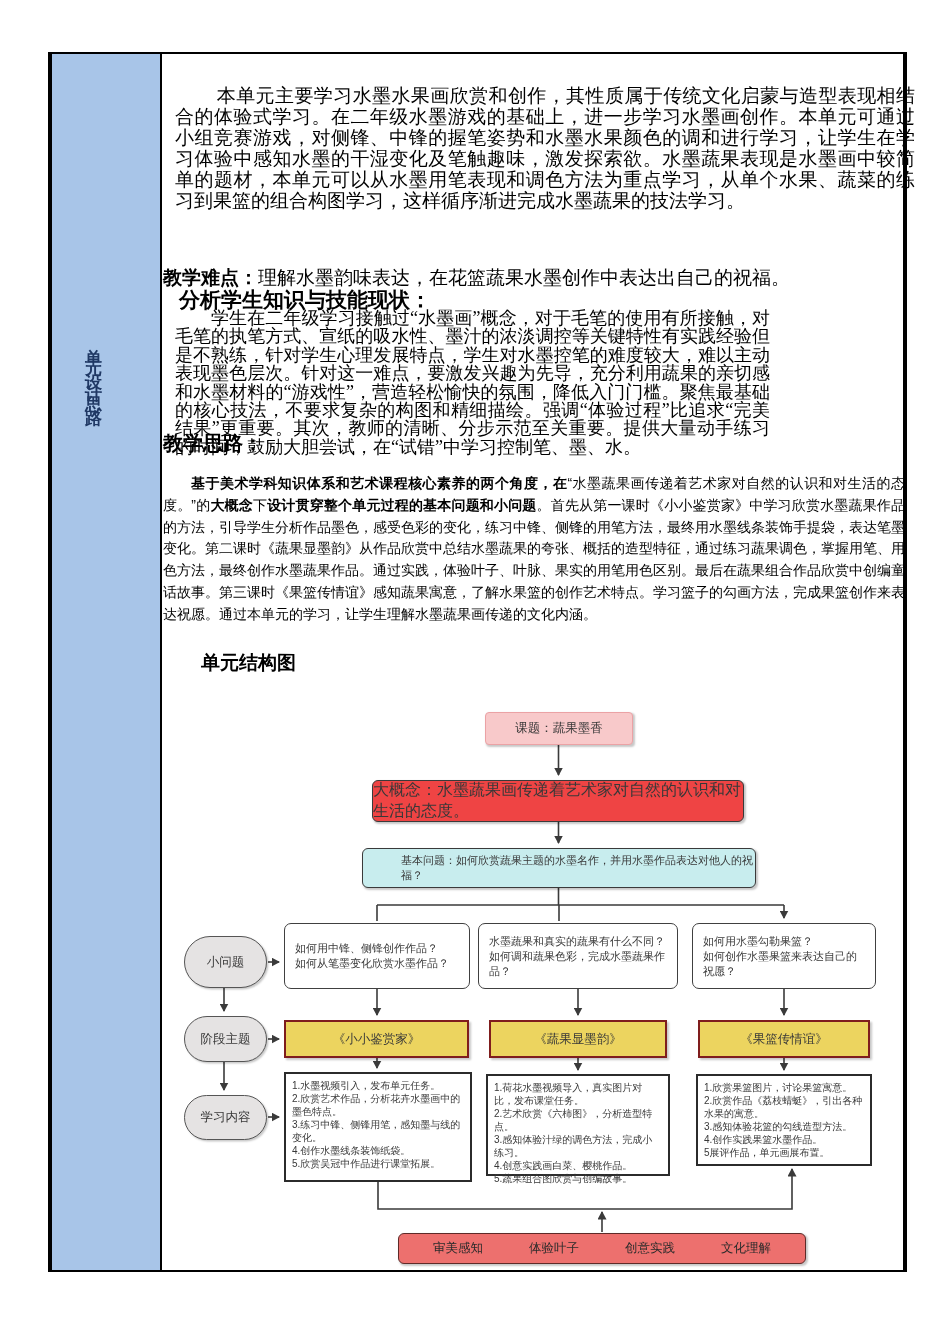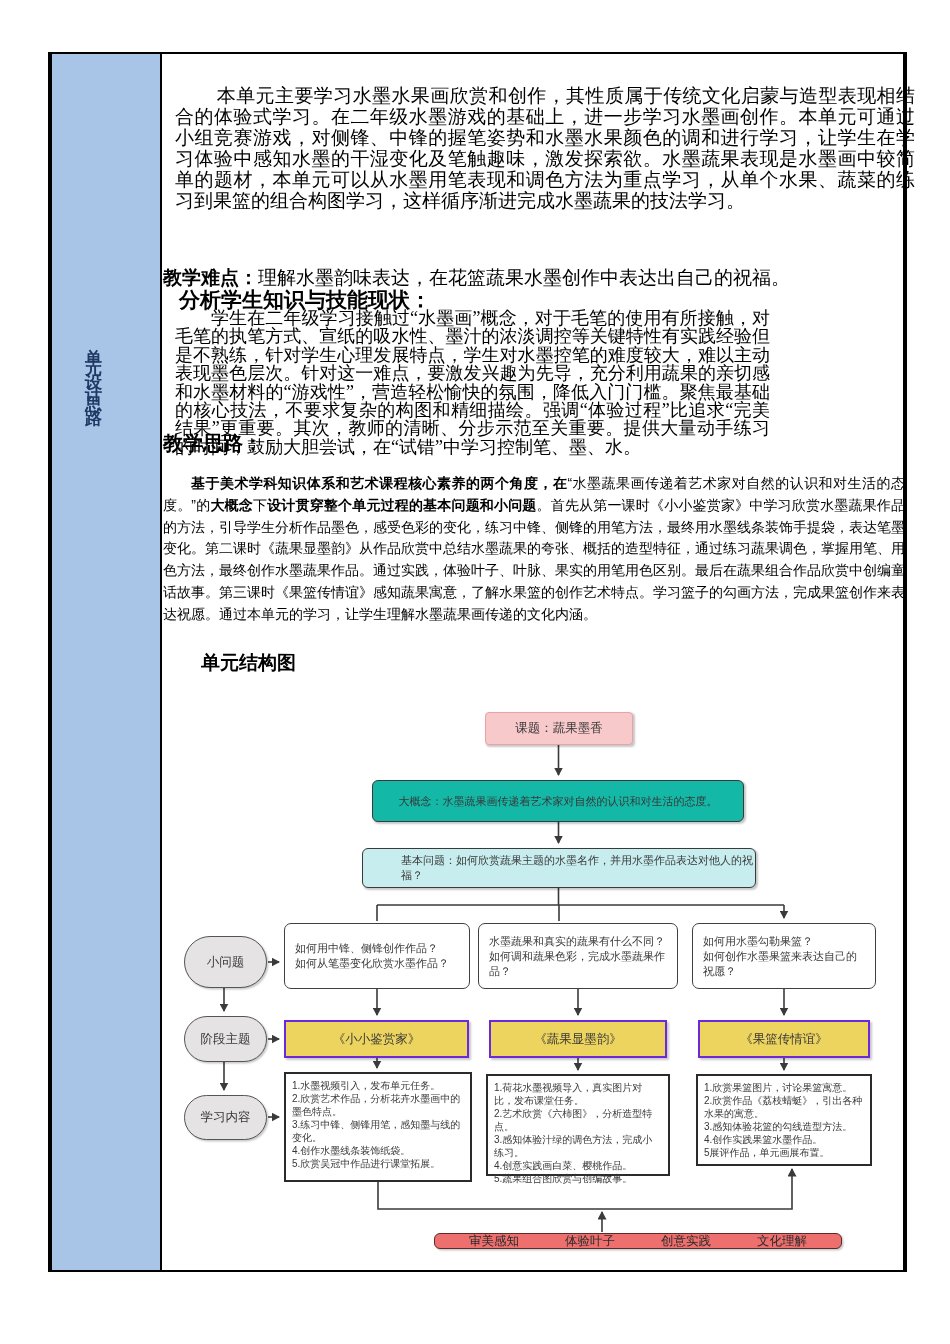--- a/index.html
+++ b/index.html
@@ -18,26 +18,26 @@
   .serif-p{font-family:Liberation Serif, serif;font-size:19px;line-height:21px;text-align:justify;padding-left:12px;}
   .label-b{font-family:"Liberation Sans",sans-serif;font-weight:bold;font-size:19px;}
   .serif-inline{font-family:"Liberation Serif",serif;font-size:19px;}
   .sans-p{font-family:"Liberation Sans",sans-serif;font-size:14px;line-height:21.8px;text-align:justify;margin-top:20px;}
   .sans-p b{font-weight:bold;}
   
   .node{position:absolute;box-sizing:border-box;display:flex;align-items:center;justify-content:center;
         font-family:"Liberation Sans",sans-serif;color:#383838;
         box-shadow:1.5px 1.5px 2px rgba(0,0,0,.22);}
   .pink{background:#f8c9ca;border:1.5px solid #eba2a5;border-radius:4px;font-size:12.5px;}
-  .gray{background:#14b8a6;border:1.8px solid #3a3a3a;border-radius:6px;font-size:11px;}
+  .gray{background:#ef4444;border:1.8px solid #3a3a3a;border-radius:6px;font-size:16px;}
   .cyan{background:#c8edee;border:1.8px solid #3a3a3a;border-radius:6px;font-size:11px;}
   .qbox{background:#fff;border:1.5px solid #404040;border-radius:7px;font-size:11px;line-height:15px;
         white-space:pre-line;justify-content:flex-start;text-align:left;padding:4px 10px;box-shadow:none;}
   .oval{background:#e5e3e3;border:1.5px solid #555;border-radius:26px;font-size:12.5px;}
-  .ybox{background:#ecd45f;border:2px solid #6d28d9;font-size:12.5px;}
+  .ybox{background:#ecd45f;border:2px solid #7f1d1d;font-size:12.5px;}
   .cbox{background:#fff;border:2px solid #2b2b2b;font-size:10px;line-height:13px;white-space:pre-line;
         align-items:flex-start;justify-content:flex-start;text-align:left;padding:5px 6px;box-shadow:none;}
   .red{background:#ed706e;border:1.5px solid #5e2a28;border-radius:6px;gap:46px;color:#2b2b2b;
        font-size:12.5px;}
   .chart-lines{position:absolute;left:0;top:0;pointer-events:none;}
 </style>
 </head>
 <body>
 
 <div class="page">
@@ -123,20 +123,20 @@
 2.艺术欣赏《六柿图》，分析造型特点。
 3.感知体验汁绿的调色方法，完成小练习。
 4.创意实践画白菜、樱桃作品。
 5.蔬果组合图欣赏与创编故事。</div>
   <div class="node cbox" style="left:696px;top:1074px;width:176px;height:92px;">1.欣赏果篮图片，讨论果篮寓意。
 2.欣赏作品《荔枝蜻蜓》，引出各种水果的寓意。
 3.感知体验花篮的勾线造型方法。
 4.创作实践果篮水墨作品。
 5展评作品，单元画展布置。</div>
 
-  <div class="node red" style="left:398px;top:1233px;width:408px;height:16px;margin-left:36px;">
+  <div class="node red" style="left:398px;top:1233px;width:408px;height:31px;">
     <span>审美感知</span>
     <span>体验叶子</span>
     <span>创意实践</span>
     <span>文化理解</span>
   </div>
 
 </div>
 
 </body></html>

